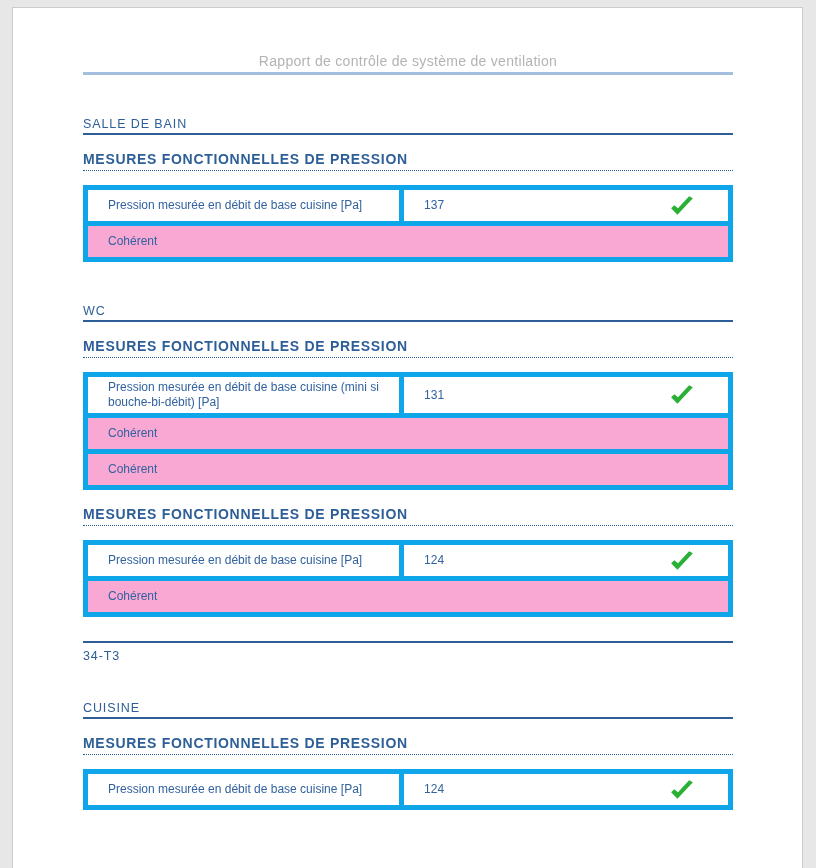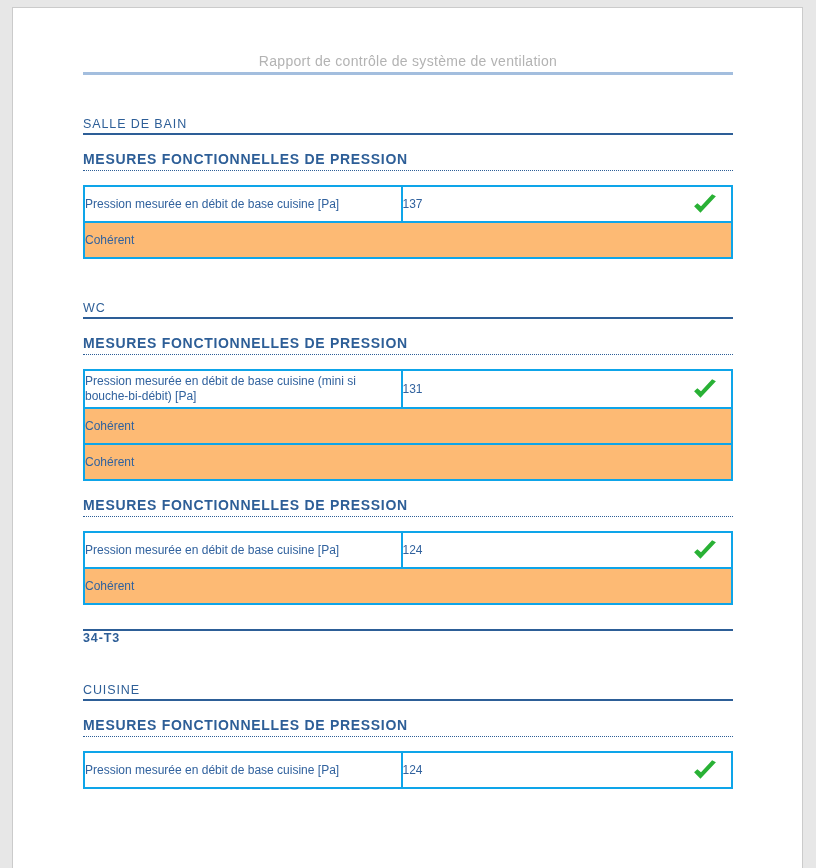--- a/index.html
+++ b/index.html
@@ -19,48 +19,48 @@
     color:#b3b3b3;letter-spacing:.3px;
   }
   .header-rule{margin-top:4px;height:3px;background:#a3bede;}
 
   .heading{
     margin:42px 0 0;font-size:12.5px;line-height:15px;font-weight:normal;
     color:#2d5e97;letter-spacing:.9px;padding-bottom:1px;
     border-bottom:2px solid #2d5e97;
   }
   .group-heading{
-    margin:24px 0 0;font-size:12.5px;line-height:15px;font-weight:bold;
+    margin:24px 0 0;font-size:12.5px;line-height:15px;font-weight:normal;
     color:#2d5e97;letter-spacing:.9px;
-    border-top:2px solid #2d5e97;
+    border-top:2px solid #2d5e97;padding-top:6px;
   }
   .heading.after-group{margin-top:37px;}
   .subheading{
     margin:17px 0 0;font-size:14px;line-height:15px;font-weight:bold;
     color:#2d5e97;letter-spacing:.7px;padding-bottom:3px;
     border-bottom:1px dotted #2d5e97;
   }
 
   table.mtable{
     width:100%;border-collapse:collapse;margin-top:14px;
     border:2px solid #4a78ab;
   }
   table.mtable td{
-    border:2px solid #0ea5e9;box-sizing:border-box;
-    height:36px;padding:3px 0;vertical-align:middle;
+    border:5px solid #0ea5e9;box-sizing:border-box;
+    height:36px;padding:3px 20px;vertical-align:middle;
     font-size:12px;line-height:15px;color:#31629e;
   }
   td.lbl{width:49%;}
   td.val .vwrap{
     display:flex;align-items:center;justify-content:space-between;
     padding-right:14px;
   }
   .check svg{display:block;width:24px;height:20px;fill:#29b135;}
   td.status{
-    background:#fdba74;color:#36639c;
+    background:#f9a8d4;color:#36639c;
   }
 </style>
 </head>
 <body>
 
 <div class="page">
   <div class="content">
 
     <div class="doc-header">
       <div class="doc-title">Rapport de contrôle de système de ventilation</div>

